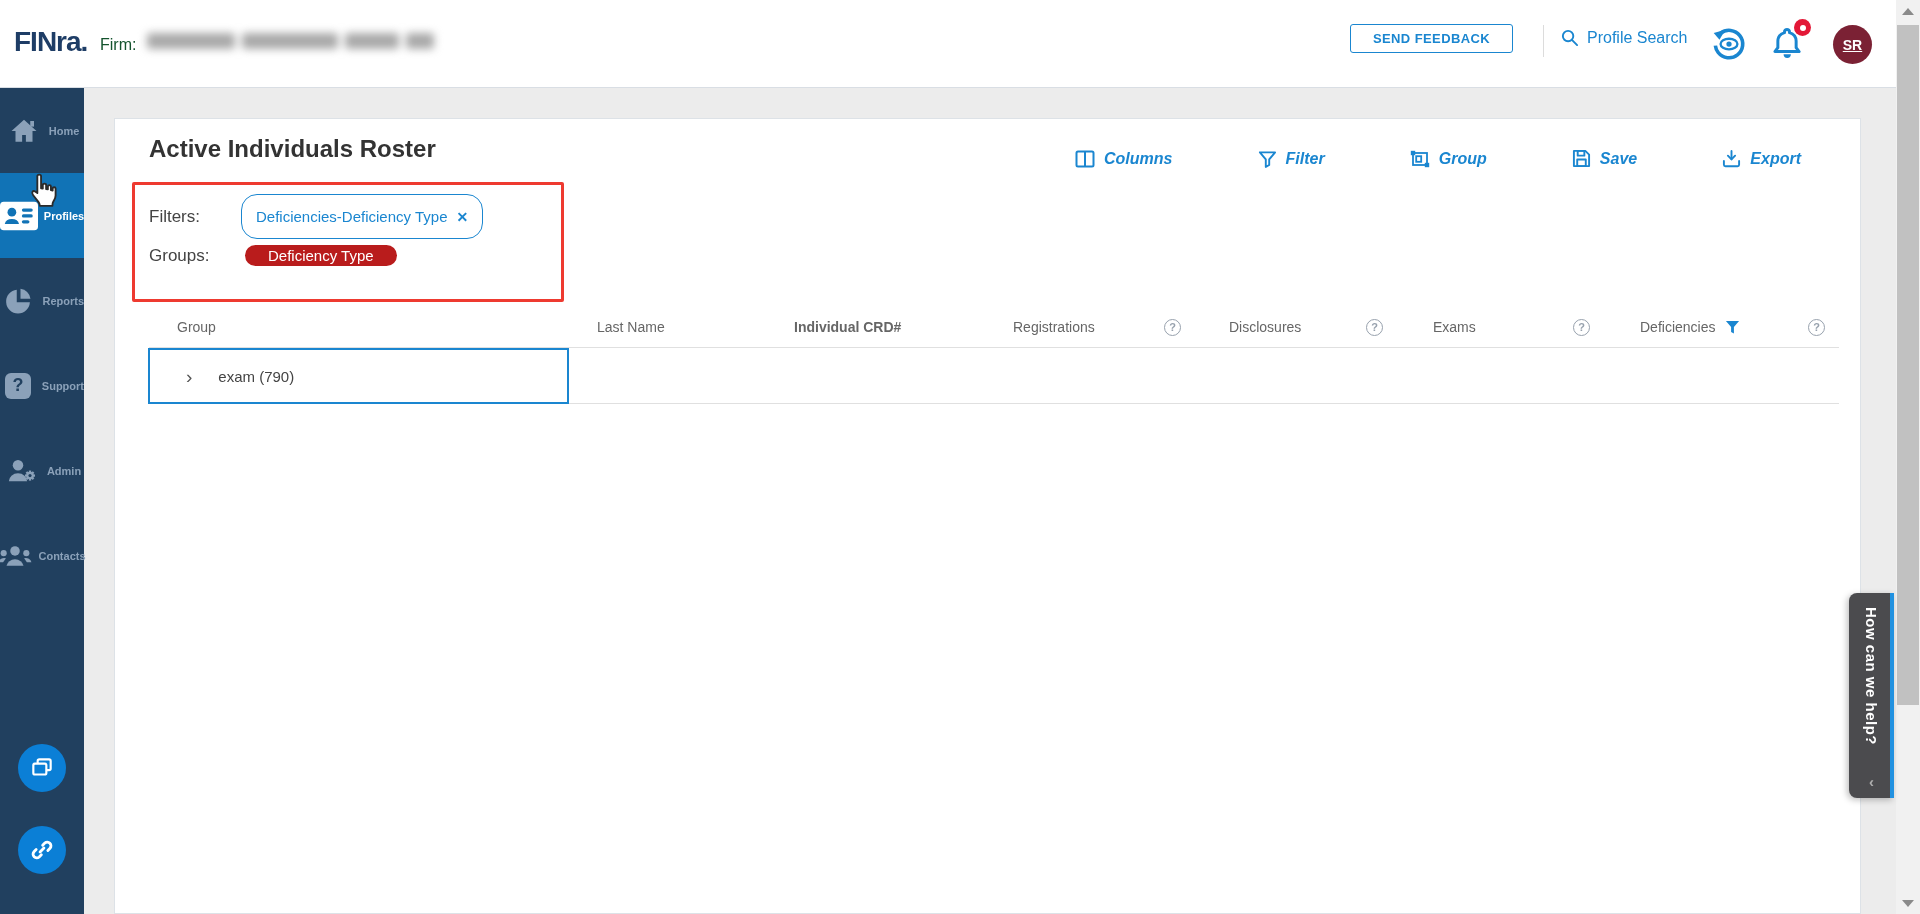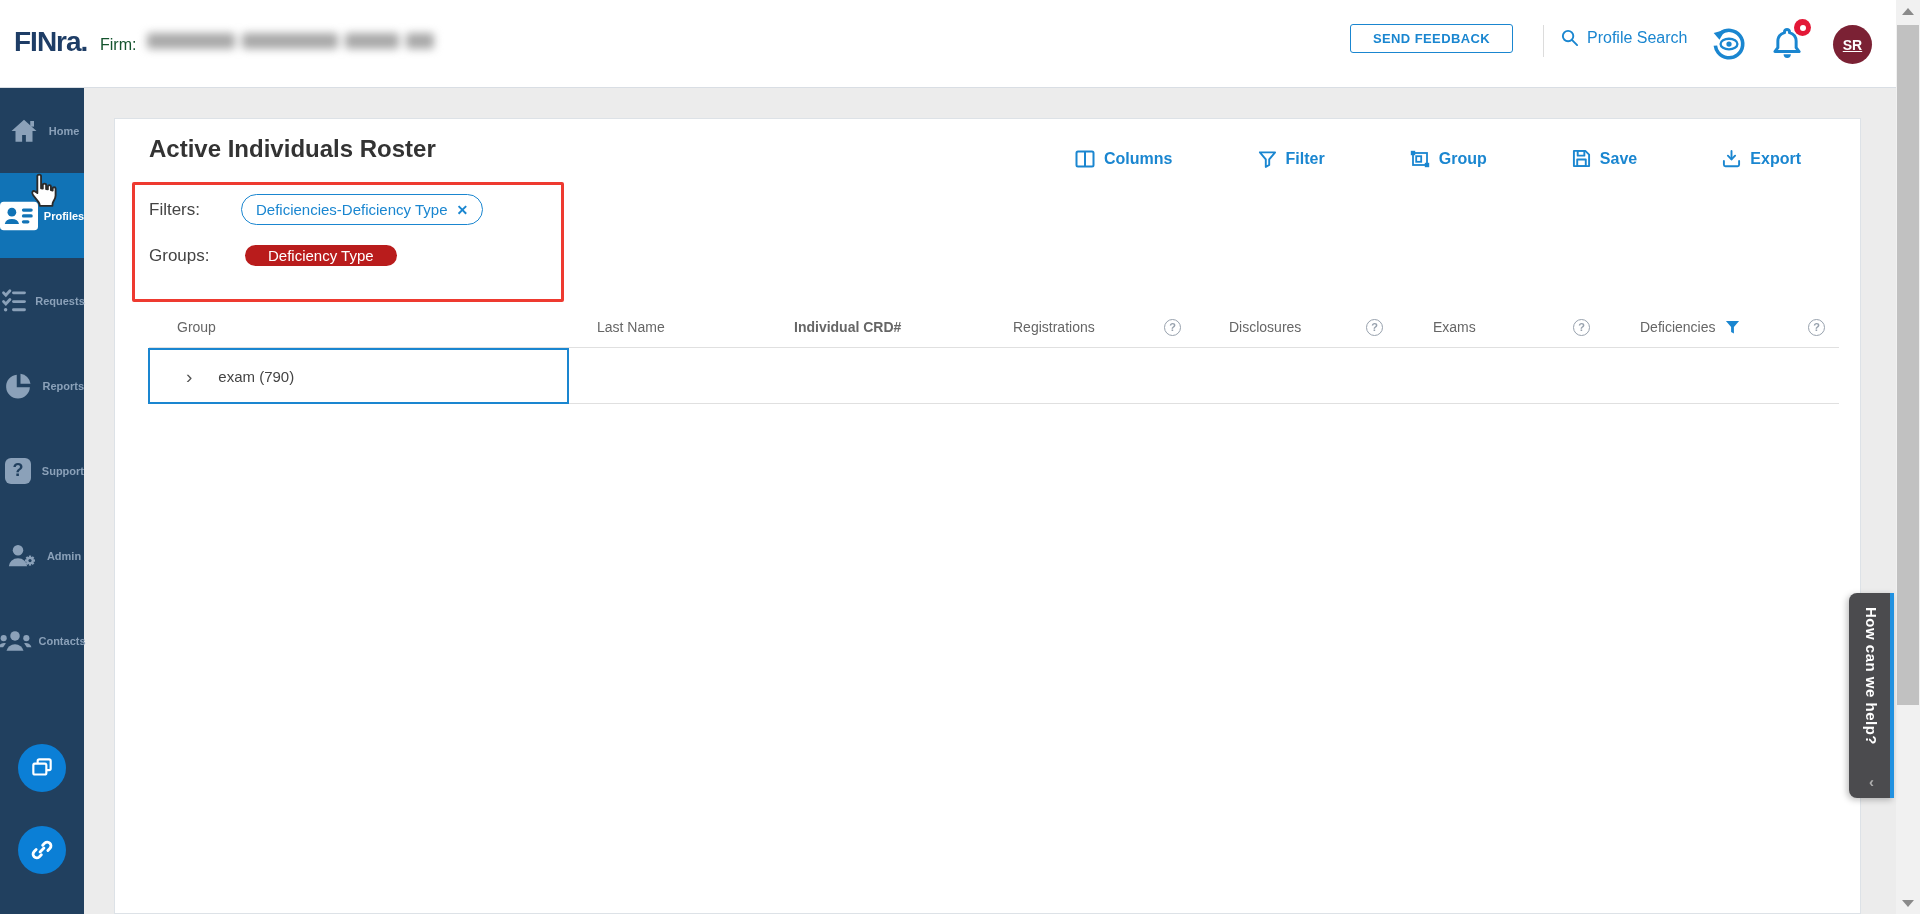--- a/index.html
+++ b/index.html
@@ -37,27 +37,27 @@
   .nav-item.active { background:#1173b6; color:#fff; }
   .nav-icon { width:38px; height:30px; display:flex; align-items:center; justify-content:center; }
   .support-sq { width:26px; height:26px; background:#8ba1b9; border-radius:6px; color:#21405f; font-weight:800; font-size:18px; display:flex; align-items:center; justify-content:center; }
   .fab { position:absolute; left:18px; width:48px; height:48px; border-radius:50%; background:#0b7fd6; display:flex; align-items:center; justify-content:center; cursor:pointer; }
   .fab.one { top:656px; } .fab.two { top:738px; }
   .cursor-hand { position:absolute; left:26px; top:84px; z-index:9; pointer-events:none; }
 
   
   .card { position:absolute; left:114px; top:118px; width:1747px; height:796px; background:#fff; border:1px solid #dde2e7; z-index:3;padding-left:9px; }
   .page-title { position:absolute; left:34px; top:16px; font-size:24px; font-weight:700; color:#333; }
-  .toolbar { position:absolute; left:960px; top:30px; width:726px; display:flex; justify-content:space-between; }
+  .toolbar { position:absolute; left:960px; top:30px; width:726px; display:flex; justify-content:space-between;font-style:italic; }
   .tb-item { display:flex; align-items:center; gap:9px; color:#1a86d0; font-size:16px; font-weight:600; cursor:pointer; }
 
   .red-box { position:absolute; left:17px; top:63px; width:432px; height:120px; border:3px solid #ee3a30; border-radius:2px; pointer-events:none; z-index:2; }
   .filters-row { position:absolute; left:34px; top:75px; display:flex; align-items:center; }
   .filters-row .rl { font-size:17px; color:#444; width:92px; }
-  .chip-outline { display:flex; align-items:center; gap:9px; height:31px; padding:0 14px; border:1.5px solid #1a86d0; border-radius:16px; color:#1a86d0; font-size:15px; cursor:pointer; }
+  .chip-outline { display:flex; align-items:center; gap:9px; height:45px; padding:0 14px; border:1.5px solid #1a86d0; border-radius:16px; color:#1a86d0; font-size:15px; cursor:pointer; }
   .chip-outline .x { font-weight:800; font-size:14px; cursor:pointer; }
   .groups-row { position:absolute; left:34px; top:126px; display:flex; align-items:center; }
   .groups-row .rl { font-size:17px; color:#444; width:96px; }
   .chip-solid { display:flex; align-items:center; height:21px; padding:0 23px; background:#b91c1c; border-radius:18px; color:#fff; font-size:15px; font-weight:400; cursor:pointer; }
 
   
   .tbl { position:absolute; left:34px; top:188px; width:1690px; }
   .thead { display:flex; height:41px; align-items:center; border-bottom:1px solid #e0e0e0; color:#666; font-size:14px; }
   .th { display:flex; align-items:center; }
   .c0{ width:448px; padding-left:28px; } .c1{ width:197px; } .c2{ width:219px;font-weight:bold; }
@@ -142,33 +142,20 @@
           <circle cx="12.5" cy="11" r="4.6" fill="#1173b6"></circle>
           <path d="M5 23.5 a7.6 6.4 0 0 1 15 0 Z" fill="#1173b6"></path>
           <rect x="23" y="7" width="11.5" height="3.4" rx="1.7" fill="#1173b6"></rect>
           <rect x="23" y="13.2" width="11.5" height="3.4" rx="1.7" fill="#1173b6"></rect>
           <rect x="23" y="19.4" width="8" height="3.4" rx="1.7" fill="#1173b6"></rect>
         </svg>
       </span>
       <span class="lbl">Profiles</span>
     </div>
 
-    <div class="nav-item">
-      <span class="nav-icon">
-        <svg width="30" height="28" viewBox="0 0 24 24" fill="none" stroke="#8ba1b9" stroke-width="2.4" stroke-linecap="round">
-          <path d="M3 5 l2 2 l3.5-3.8"></path>
-            <line x1="11.5" y1="5" x2="21" y2="5"></line>
-          <path d="M3 12.5 l2 2 l3.5-3.8"></path>
-            <line x1="11.5" y1="12.5" x2="21" y2="12.5"></line>
-          <circle cx="4.8" cy="19.5" r="1.5" fill="#8ba1b9" stroke="none"></circle>
-            <line x1="11.5" y1="19.5" x2="21" y2="19.5"></line>
-        </svg>
-      </span>
-      <span class="lbl">Requests</span>
-    </div>
 
     <div class="nav-item">
       <span class="nav-icon">
         <svg width="30" height="30" viewBox="0 0 24 24">
           <path d="M11 3 A9.5 9.5 0 1 0 21.5 13 L11 13 Z" fill="#8ba1b9"></path>
           <path d="M14 2.2 a9.5 9.5 0 0 1 8 8 L14 10.2 Z" fill="#8ba1b9"></path>
         </svg>
       </span>
       <span class="lbl">Reports</span>
     </div>

